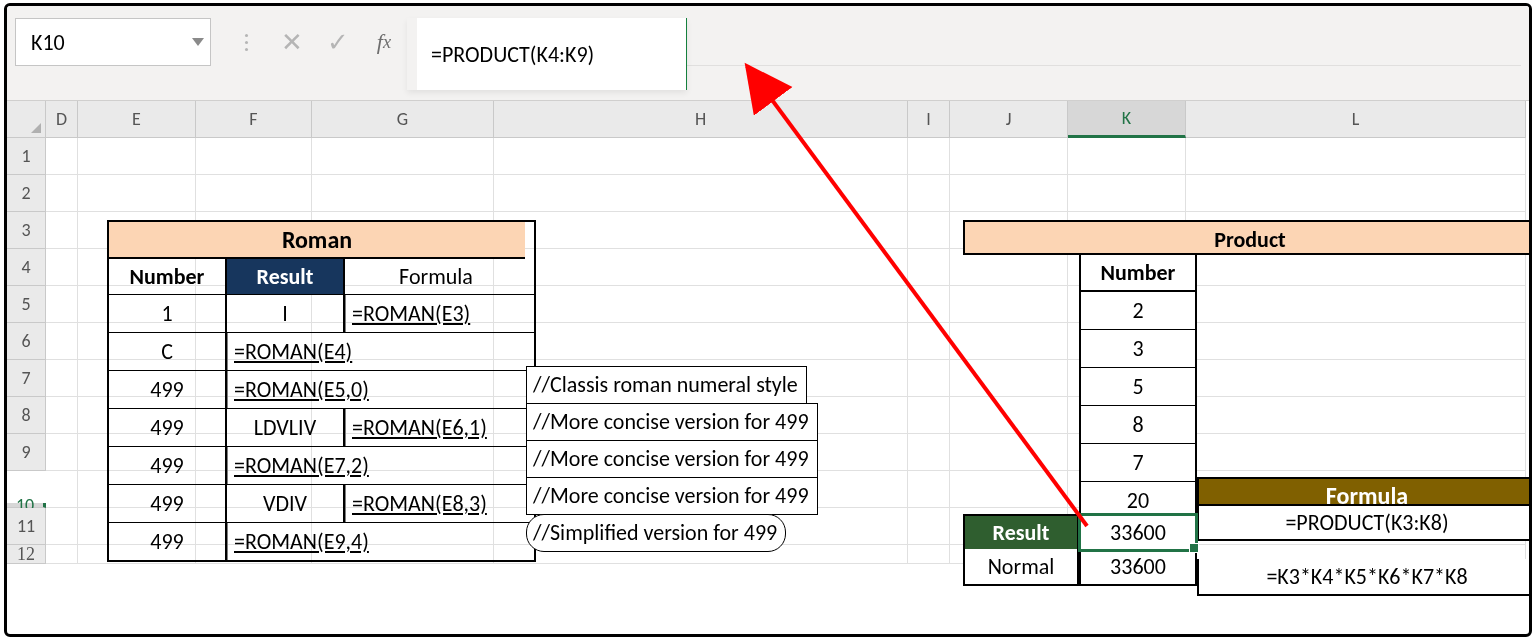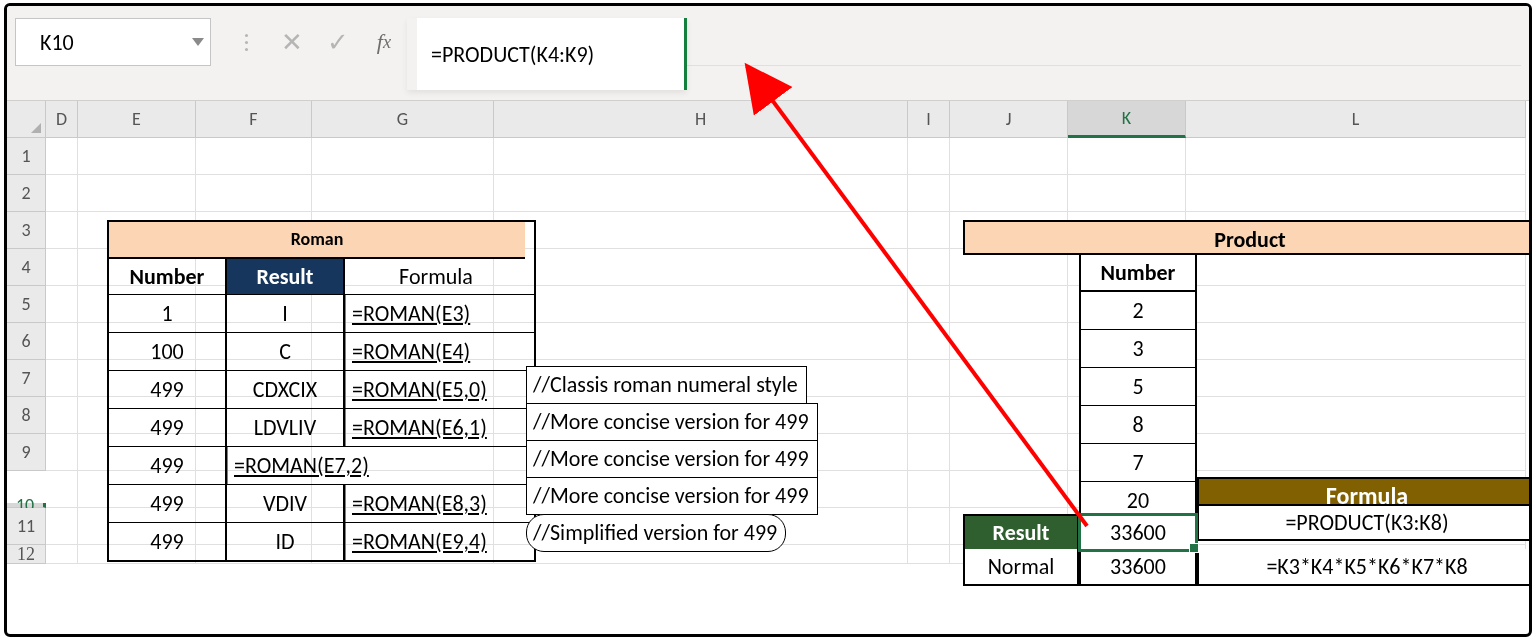--- a/index.html
+++ b/index.html
@@ -31,21 +31,21 @@
     display: flex;
     align-items: stretch;
     height: 48px;
   }
   .namebox {
     width: 196px;
     background: #fff;
     border: 1px solid #c5c5c5;
     display: flex;
     align-items: center;
-    padding: 0 6px 0 24px;
+    padding: 0 6px 0 15px;
     font-size: 22px;
     box-sizing: border-box;
     position: relative;
   }
   .namebox .dd {
     position: absolute;
     right: 6px;
     top: 50%;
     width: 0; height: 0;
     border-left: 6px solid transparent;
@@ -76,21 +76,21 @@
   .dots {
     display: flex; flex-direction: column; gap: 4px;
     color: #b5b5b5;
   }
   .dots span { width: 3px; height: 3px; background:#b5b5b5; border-radius:50%; display:block;}
 
   .formula-box {
     flex: 0 0 auto;
     width: 280px;
     background: #fff;
-    border-right: 3px solid #15803d;
+    border-right: 1px solid #15803d;
     display: flex;
     align-items: center;
     padding: 0 14px;
     font-size: 22px;
     border-left: 10px solid #f3f2f1;
     box-shadow: 0 3px 6px rgba(0,0,0,0.07);
     height: 72px;
     margin-bottom: -24px;
     position: relative;
     z-index: 3;
@@ -178,21 +178,21 @@
     position: absolute;
     left: 100px;   
     top: 214px;    
     border: 2px solid #000;
     box-sizing: border-box;
   }
   .roman-title {
     background: #fcd5b4;
     font-weight: 700;
     text-align: center;
-    font-size: 18px;
+    font-size: 24px;
     border-bottom: 2px solid #000;
     height: 35px;
     line-height: 35px;
     width: 416px;
   }
   .roman-hdrs {
     display: flex;
     height: 35px;
   }
   .roman-hdrs > div {
@@ -354,21 +354,21 @@
     position:absolute;
     left:234px;
     width:340px; height:37px;
     background:#fff;
     display:flex;align-items:center;justify-content:center;
     font-size:22px;
     border:2px solid #000;
     box-sizing:border-box;
   }
   .l10{ top:284px;}
-  .l11{ top:329px; border-top:none;}
+  .l11{ top:339px; border-top:none;}
 
   svg.arrow{
     position:absolute;
     left:0; top:0;
     width:1528px;
     height:634px;
     pointer-events:none;
     z-index:6;
   }
 </style>
@@ -558,46 +558,43 @@
         <div class="c1">Number</div>
         <div class="c2">Result</div>
         <div class="c3">Formula</div>
       </div>
       <div class="roman-row">
         <div class="c1">1</div>
         <div class="c2">I</div>
         <div class="c3g">=ROMAN(E3)</div>
       </div>
       <div class="roman-row">
-        <div class="c1">100</div>
         <div class="c2">C</div>
         <div class="c3g">=ROMAN(E4)</div>
       </div>
       <div class="roman-row">
         <div class="c1">499</div>
-        <div class="c2">CDXCIX</div>
         <div class="c3g">=ROMAN(E5,0)</div>
       </div>
       <div class="roman-row">
         <div class="c1">499</div>
         <div class="c2">LDVLIV</div>
         <div class="c3g">=ROMAN(E6,1)</div>
       </div>
       <div class="roman-row">
         <div class="c1">499</div>
         <div class="c3g">=ROMAN(E7,2)</div>
       </div>
       <div class="roman-row">
         <div class="c1">499</div>
         <div class="c2">VDIV</div>
         <div class="c3g">=ROMAN(E8,3)</div>
       </div>
       <div class="roman-row">
         <div class="c1">499</div>
-        <div class="c2">ID</div>
         <div class="c3g">=ROMAN(E9,4)</div>
       </div>
     </div>
 
     <div class="comment-box" style="left:519px; top:360px;">//Classis roman numeral style</div>
     <div class="comment-box" style="left:519px; top:397px;">//More concise version for 499</div>
     <div class="comment-box" style="left:519px; top:434px;">//More concise version for 499</div>
     <div class="comment-box" style="left:519px; top:471px;">//More concise version for 499</div>
     <div class="comment-box" style="left:519px; top:508px;border-radius:18px;">//Simplified version for 499</div>
 

